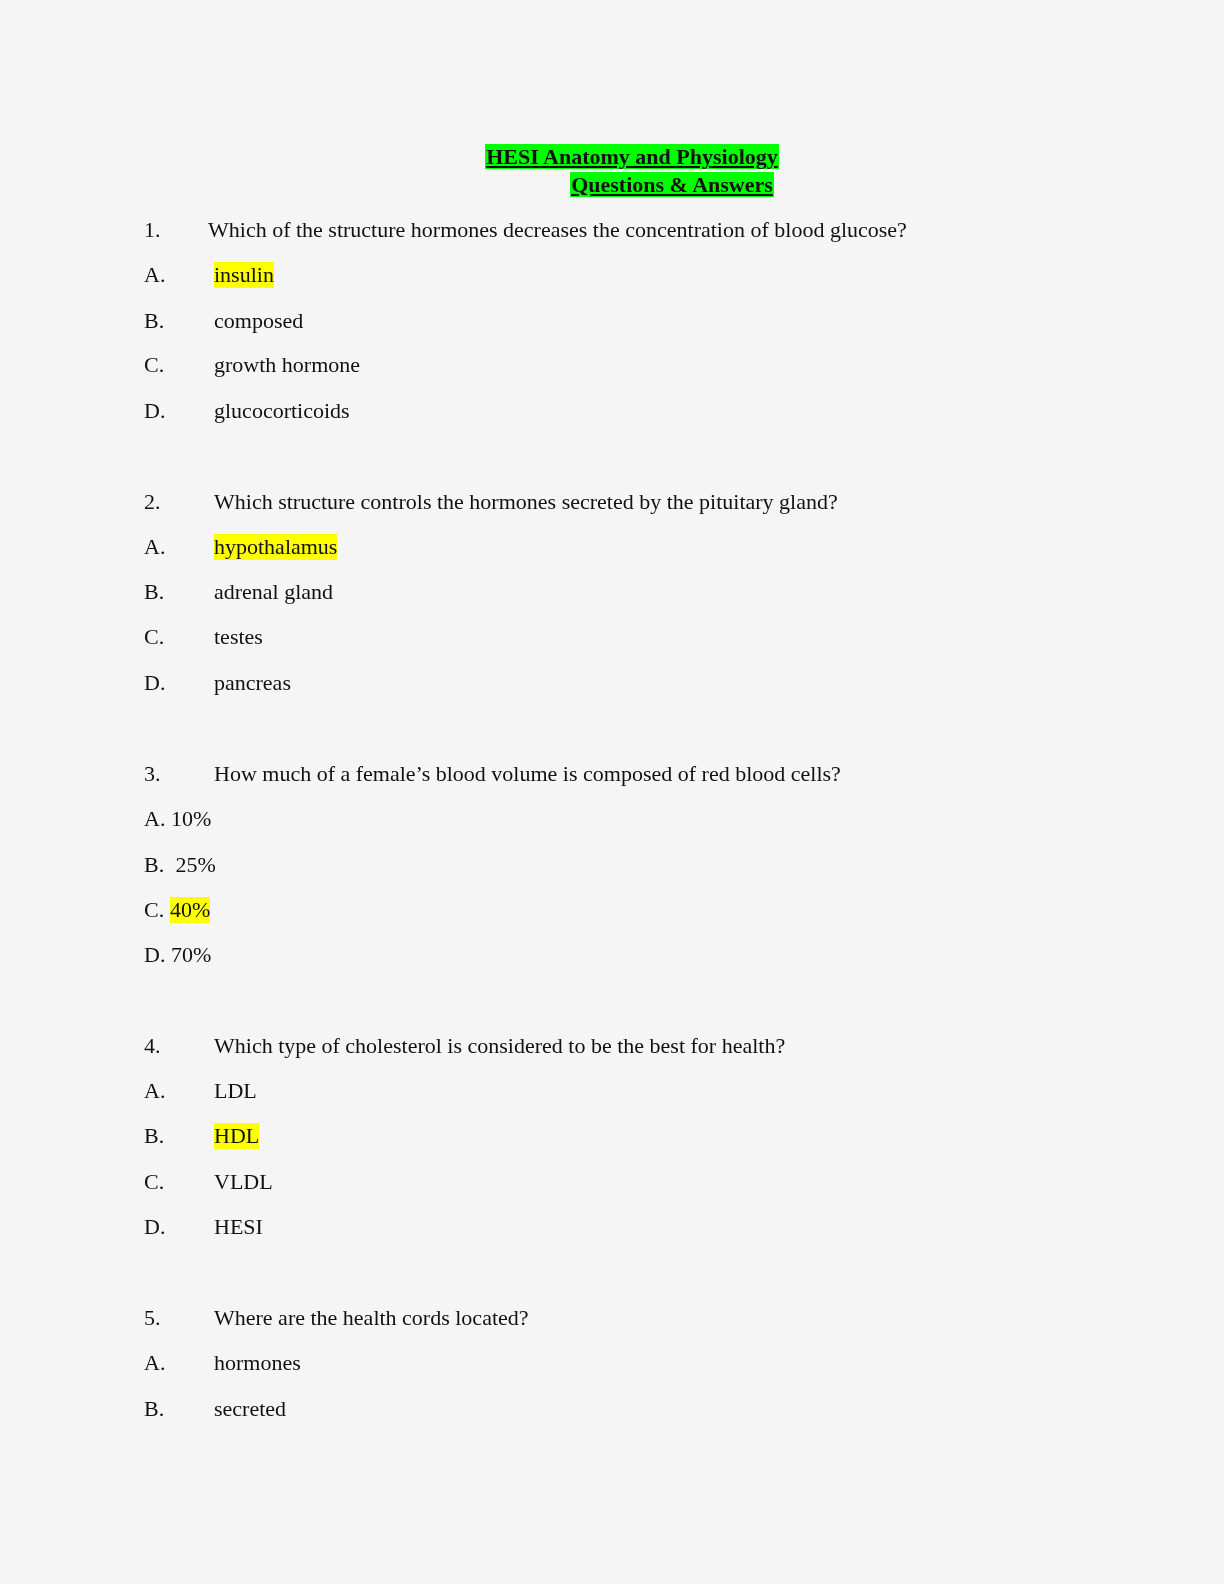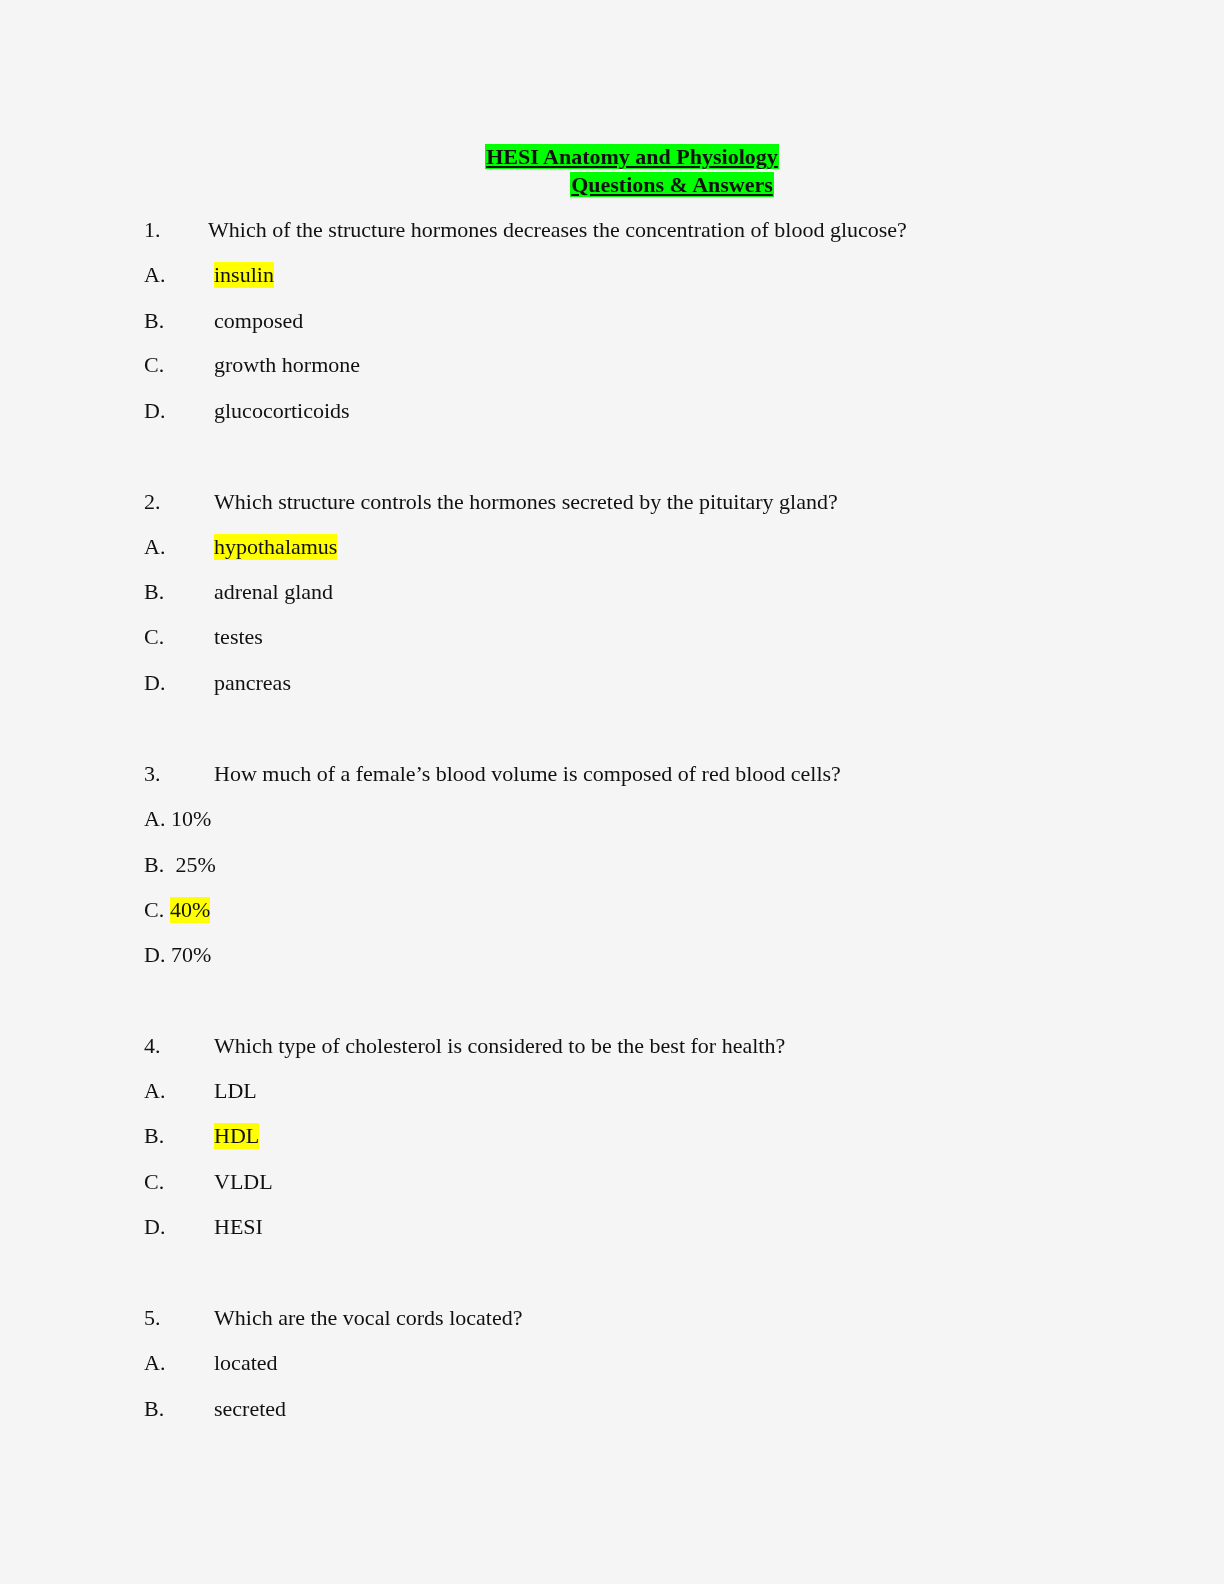--- a/index.html
+++ b/index.html
@@ -98,23 +98,23 @@
       <span class="num">C.</span>
       <span class="txt" style="left:214px">VLDL</span>
     </div>
   <div class="line" style="top:1214px">
       <span class="num">D.</span>
       <span class="txt" style="left:214px">HESI</span>
     </div>
 
   <div class="line" style="top:1305px">
     <span class="num">5.</span>
-    <span class="txt" style="left:214px">Which are the vocal cords located?</span>
+    <span class="txt" style="left:214px">Where are the health cords located?</span>
   </div>
   <div class="line" style="top:1350px">
       <span class="num">A.</span>
-      <span class="txt" style="left:214px">located</span>
+      <span class="txt" style="left:214px">hormones</span>
     </div>
   <div class="line" style="top:1396px">
       <span class="num">B.</span>
       <span class="txt" style="left:214px">secreted</span>
     </div>
 </div>
 
 </body></html>

